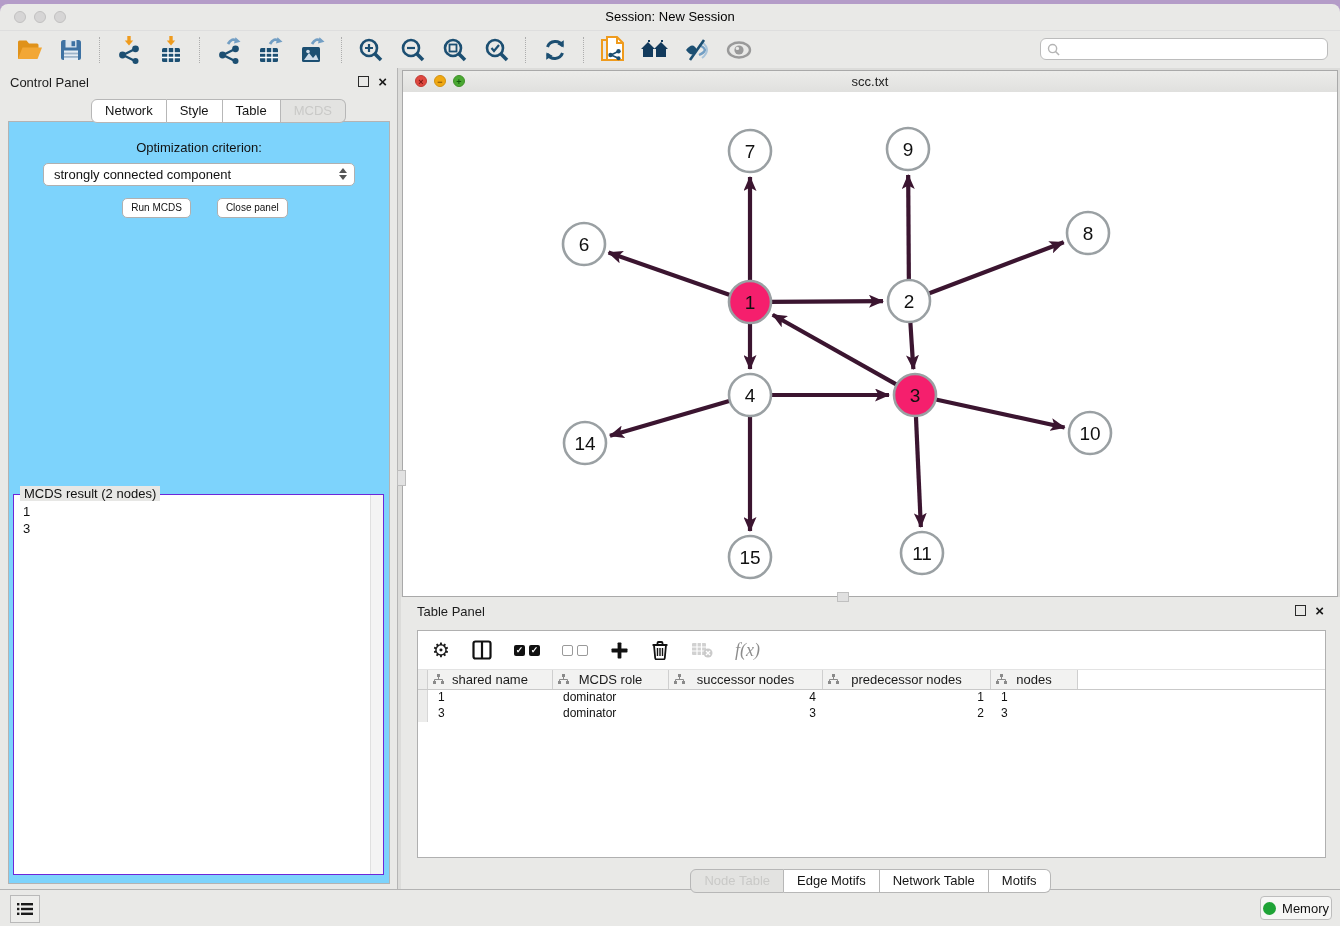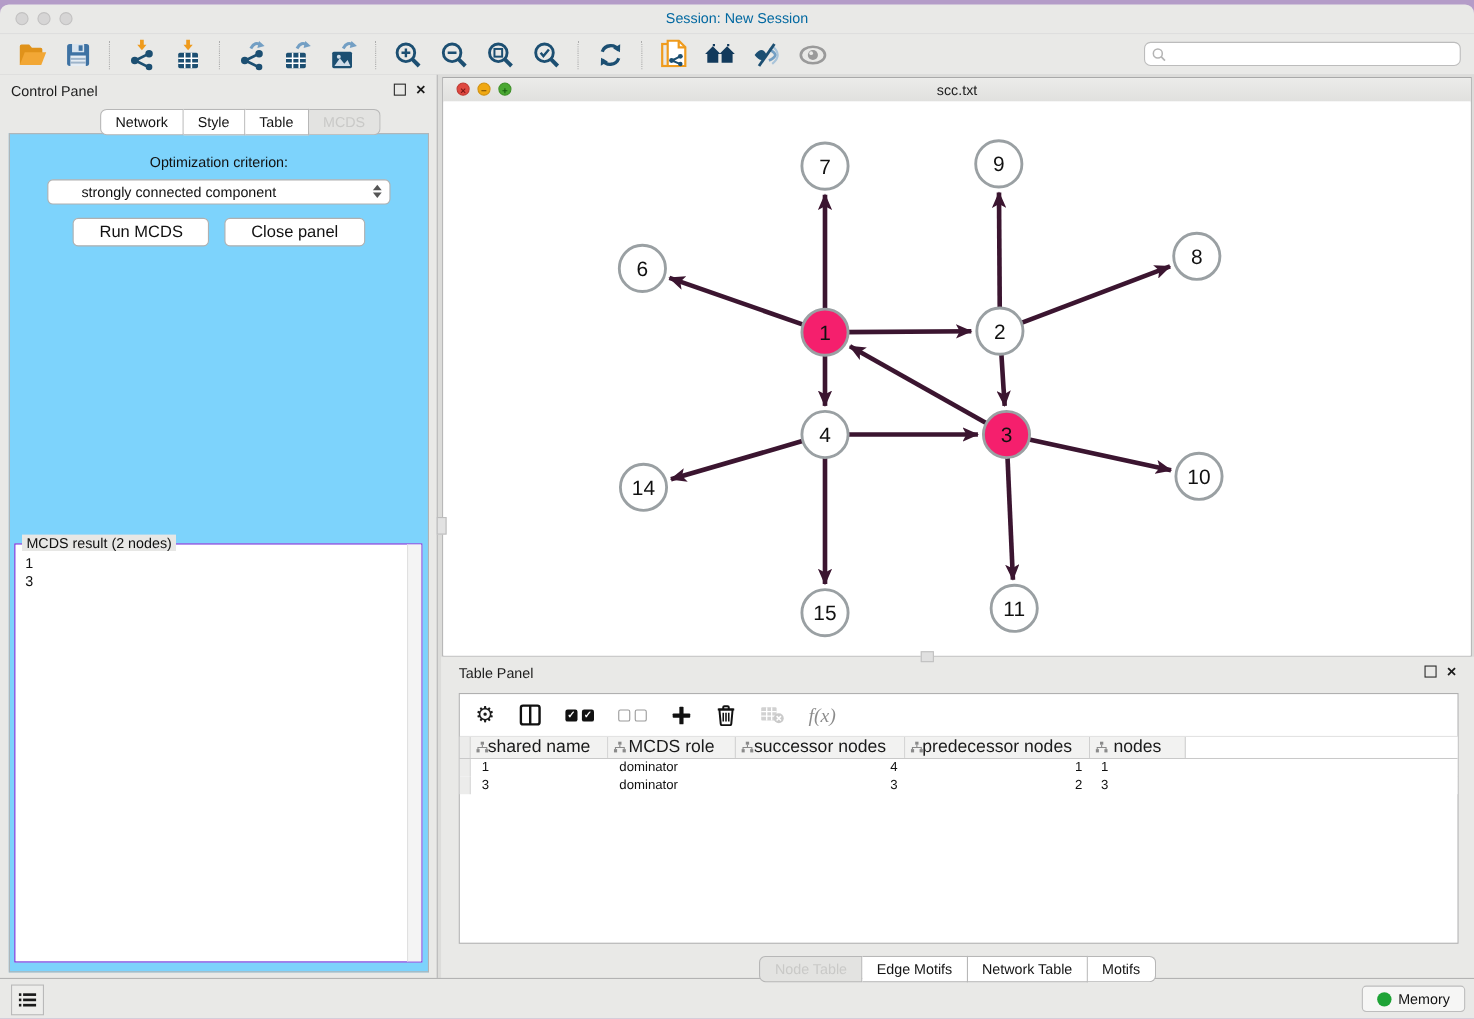--- a/index.html
+++ b/index.html
@@ -8,21 +8,21 @@
     background:#b49cc8;
     font-family:"Liberation Sans",sans-serif;
     -webkit-font-smoothing:antialiased;
   }
   .window{position:absolute;left:0;top:4px;right:0;bottom:0;background:#e9e9e7;border-radius:8px 8px 0 0;}
 
   
   .titlebar{height:26px;position:relative;border-bottom:1px solid #dedede;}
   .traffic{position:absolute;left:14px;top:7px;display:flex;gap:8px;}
   .traffic span{width:12px;height:12px;border-radius:50%;background:#d6d5d5;border:1px solid #c2c1c1;box-sizing:border-box;}
-  .title-text{text-align:center;line-height:26px;font-size:13px;color:#0369a1;}
+  .title-text{text-align:center;line-height:26px;font-size:13px;color:#000000;}
 
   
   .toolbar{height:37px;display:flex;align-items:center;padding-left:8px;border-bottom:1px solid #b2b2b2;position:relative;}
   .tb-icon{width:32px;height:28px;margin:0 5px;display:flex;align-items:center;justify-content:center;cursor:default;}
   .tb-icon svg{display:block;}
   .tb-sep{width:1px;height:26px;border-left:1px dotted #adadad;margin:0 7px;}
   .searchbox{position:absolute;right:12px;top:7px;width:288px;height:22px;background:#fff;border:1px solid #bcbcbc;border-radius:6px;display:flex;align-items:center;padding-left:6px;box-sizing:border-box;}
   .searchbox svg{opacity:.55;}
   .searchbox input{border:none;outline:none;flex:1;font-size:12px;background:transparent;padding-left:4px;font-family:"Liberation Sans",sans-serif;}
 
@@ -37,28 +37,28 @@
   .float-btn{width:9px;height:9px;border:1.6px solid #2a2a2a;display:inline-block;}
   .close-btn{font-size:15px;font-weight:bold;color:#1a1a1a;line-height:10px;}
   .tabstrip{display:flex;justify-content:center;position:relative;z-index:2;}
   .tab{background:#fff;border:1px solid #b7b7b7;border-left:none;padding:3px 13px 4px;font-size:13px;color:#141414;cursor:default;white-space:nowrap;}
   .tab:first-child{border-left:1px solid #b7b7b7;border-radius:6px 0 0 6px;}
   .tab:last-child{border-radius:0 6px 6px 0;}
   .tab.selected{background:#e3e3e1;color:#c9c9c7;}
   .cp-tabs{margin-top:5px;padding-left:40px;}
   .cp-content{position:absolute;left:8px;right:7px;top:53px;bottom:6px;border:1px solid #b3b3b3;background:#7dd3fc;}
   .opt-label{text-align:center;font-size:13px;color:#111;margin-top:18px;}
-  .cp-select{margin:8px auto 0;width:312px;height:23px;background:#fff;border:1px solid #b0b0b0;border-radius:5px;position:relative;display:flex;align-items:center;box-sizing:border-box;padding-left:20px;}
+  .cp-select{margin:8px auto 0;width:312px;height:23px;background:#fff;border:1px solid #b0b0b0;border-radius:5px;position:relative;display:flex;align-items:center;box-sizing:border-box;}
   .cp-select .sel-text{font-size:13px;color:#111;padding-left:10px;}
   .sel-arrows{position:absolute;right:7px;top:4px;display:flex;flex-direction:column;gap:2px;}
   .sel-arrows i{width:0;height:0;border-left:4px solid transparent;border-right:4px solid transparent;display:block;}
   .sel-arrows i.up{border-bottom:5px solid #555;}
   .sel-arrows i.down{border-top:5px solid #555;}
   .btn-row{display:flex;justify-content:center;gap:14px;margin-top:12px;}
-  .mac-btn{background:#fff;border:1px solid #b0b0b0;border-radius:5px;font-size:15px;color:#111;padding:3px 23px 4px;font-family:"Liberation Sans",sans-serif;cursor:default;}
+  .mac-btn{background:#fff;border:1px solid #b0b0b0;border-radius:5px;font-size:10px;color:#111;padding:3px 8px 4px;font-family:"Liberation Sans",sans-serif;cursor:default;margin-left:12px;}
   .mcds-result{position:absolute;left:4px;right:5px;top:372px;bottom:8px;border:1px solid #6d28d9;background:#fff;}
   .mcds-legend{position:absolute;top:-9px;left:6px;background:#e7e7e5;font-size:13px;color:#111;padding:0 4px;}
   .mcds-text{position:absolute;left:1px;top:6px;right:13px;bottom:1px;background:#fff;font-size:13px;color:#111;line-height:17px;padding:2px 0 0 8px;overflow:hidden;}
   .mcds-scroll{position:absolute;right:0;top:0;width:12px;bottom:0;background:#f4f4f4;border-left:1px solid #e0e0e0;}
 
   
   .network-window{position:absolute;left:402px;right:2px;top:2px;height:527px;border:1px solid #a9a9a9;background:#fff;box-sizing:border-box;}
   .nw-titlebar{height:21px;background:linear-gradient(#ececea,#e0e0de);border-bottom:1px solid #c5c5c5;position:relative;}
   .nw-title{text-align:center;font-size:13px;color:#222;line-height:21px;}
   .nw-lights{position:absolute;left:12px;top:4px;display:flex;gap:7px;}
@@ -76,35 +76,35 @@
   .tp-box{position:absolute;left:16px;right:14px;top:33px;height:226px;border:1px solid #b0b0b0;background:#fff;}
   .tp-toolbar{height:38px;display:flex;align-items:center;padding-left:14px;border-bottom:1px solid #e3e3e3;}
   .tp-tool{margin-right:22px;display:flex;align-items:center;justify-content:center;cursor:default;}
   .tp-tool.disabled{opacity:.45;}
   .gear-glyph{font-size:20px;color:#1c1c1c;line-height:20px;}
   .fx-glyph{font-family:"Liberation Serif",serif;font-style:italic;font-size:18px;color:#000000;}
   .chk{width:11px;height:11px;border-radius:2px;display:inline-block;}
   .chk.on{background:#111;color:#fff;font-size:9px;font-weight:bold;text-align:center;line-height:11px;}
   .chk.off{border:1.5px solid #9a9a9a;background:#fff;box-sizing:border-box;}
   .chk + .chk{margin-left:4px;}
-  .thead{display:flex;height:19px;border-bottom:1px solid #c9c9c9;background:#f2f2f1;font-size:16px;color:#1a1a1a;}
+  .thead{display:flex;height:19px;border-bottom:1px solid #c9c9c9;background:#f2f2f1;font-size:13px;color:#1a1a1a;}
   .th{position:relative;display:flex;align-items:center;justify-content:center;border-right:1px solid #cfcfcf;box-sizing:border-box;background:#f2f2f1;}
   .th .sort-ic{position:absolute;left:5px;top:4px;}
   .th.gutter{background:#ececeb;}
   .tbody .trow{display:flex;height:16px;font-size:12px;color:#111;background:#fff;}
   .td{box-sizing:border-box;overflow:hidden;white-space:nowrap;}
   .td.gutter{background:#ececeb;border-right:1px solid #d7d7d7;}
   .al{padding-left:10px;text-align:left;}
   .ar{padding-right:7px;text-align:right;}
   .tp-tabs{position:absolute;left:0;right:0;top:272px;display:flex;justify-content:center;}
 
   
   .statusbar{position:absolute;left:0;right:0;bottom:0;height:36px;background:#e9e9e7;border-top:1px solid #b3b3b3;}
   .list-btn{position:absolute;left:10px;top:5px;width:28px;height:26px;background:#ededeb;border:1px solid #b9b9b9;display:flex;align-items:center;justify-content:center;}
-  .memory-btn{position:absolute;right:8px;top:6px;height:24px;background:#f6f6f5;border:1px solid #bdbdbd;border-radius:4px;display:flex;align-items:center;padding:0 13px;gap:6px;box-sizing:border-box;margin-left:16px;}
+  .memory-btn{position:absolute;right:8px;top:6px;height:24px;background:#f6f6f5;border:1px solid #bdbdbd;border-radius:4px;display:flex;align-items:center;padding:0 2px;gap:6px;box-sizing:border-box;margin-left:16px;}
   .mem-dot{width:13px;height:13px;border-radius:50%;background:#1ea336;}
   .memory-btn span{font-size:13px;color:#111;}
 </style>
 </head>
 <body>
 
 <div class="window">
 
   <div class="titlebar">
     <div class="traffic">

